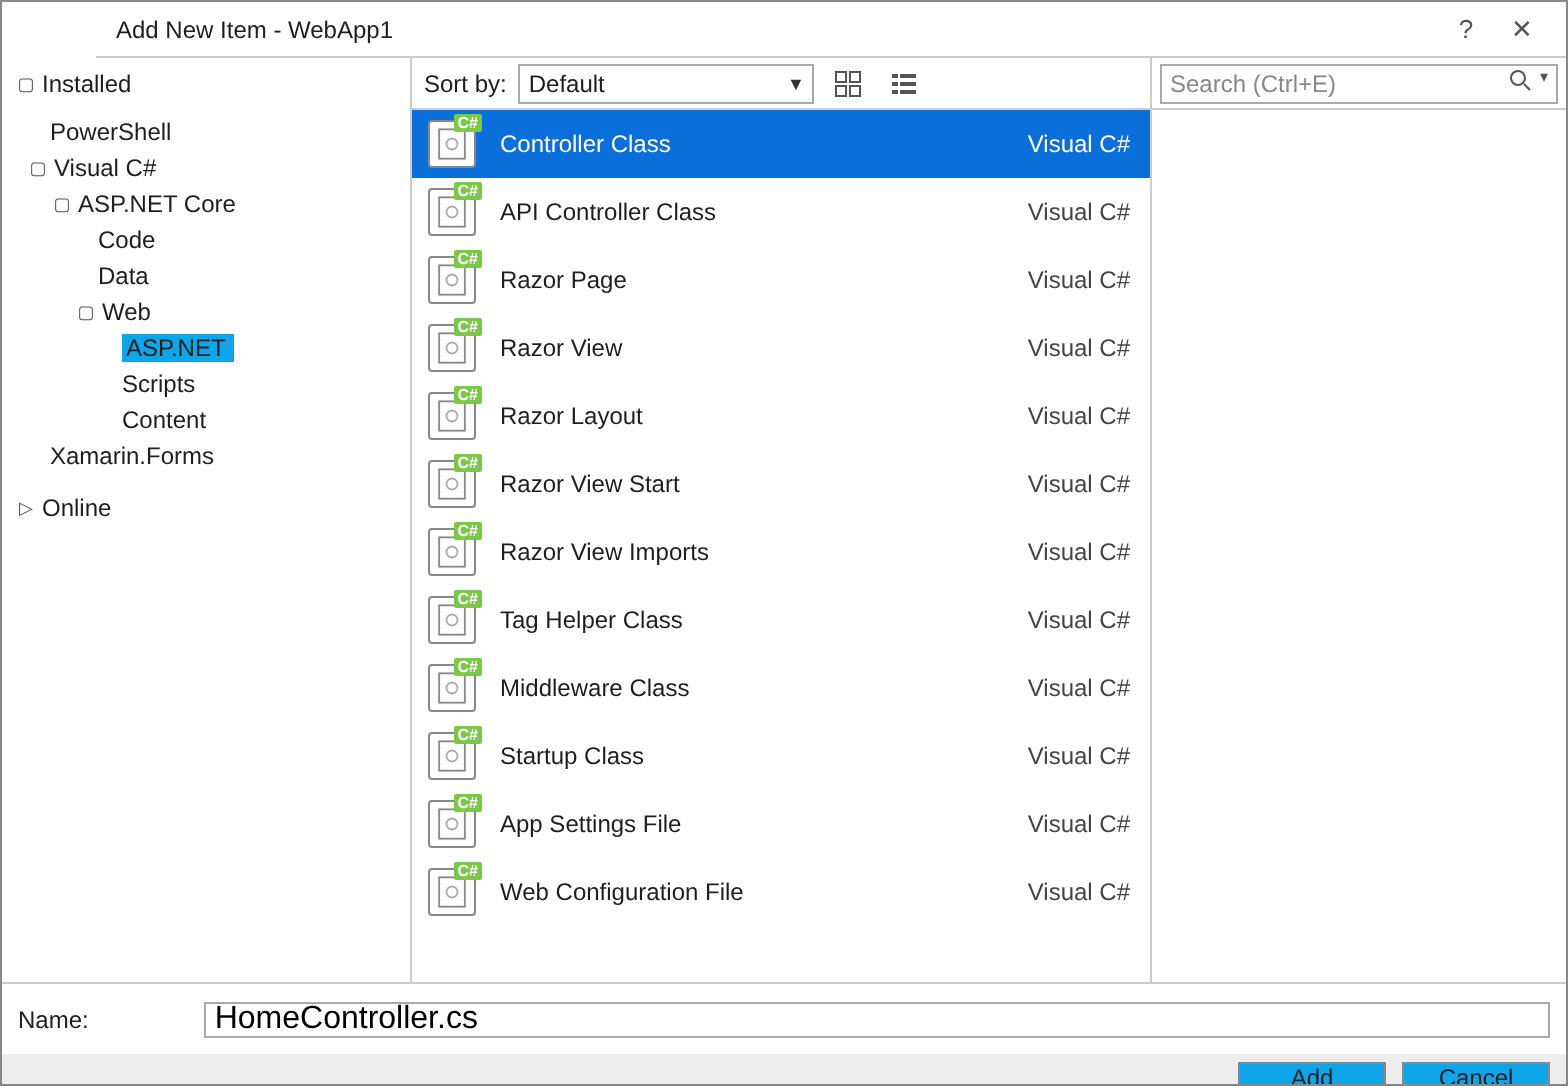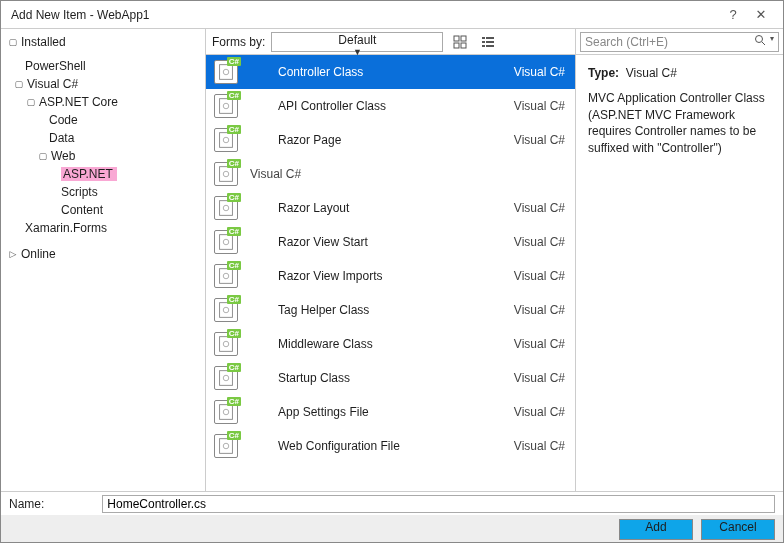--- a/index.html
+++ b/index.html
@@ -14,20 +14,21 @@
     overflow: hidden;
     border: 1px solid #888;
   }
   
   .titlebar {
     height: 28px;
     display: flex;
     align-items: center;
     padding: 0 8px 0 10px;
     border-bottom: 1px solid #ccc;
+    margin-left: 47px;
   }
   .titlebar .title { flex: 1; }
   .titlebar .winbtn {
     width: 28px;
     text-align: center;
     color: #555;
     font-size: 13px;
   }
   
   .main {
@@ -54,21 +55,21 @@
     height: 12px;
     display: inline-flex;
     align-items: center;
     justify-content: center;
     margin-right: 2px;
     color: #555;
     font-size: 9px;
   }
   .tree-label { white-space: nowrap; }
   .tree-selected {
-    background: #f9a8d4;
+    background: #0ea5e9;
     padding: 0 4px 0 2px;
   }
   .tree-pad { display:inline-block; }
   .pad1{width:12px}.pad2{width:24px}.pad3{width:36px}.pad4{width:48px}.pad5{width:60px}.pad0{width:6px}
   
   .center-panel {
     border-right: 1px solid #ccc;
     display: flex;
     flex-direction: column;
   }
@@ -77,27 +78,26 @@
     border-bottom: 1px solid #ccc;
     display: flex;
     align-items: center;
     padding: 0 4px;
     gap: 6px;
   }
   .sort-label { margin-left: 2px; }
   .sort-select {
     border: 1px solid #aaa;
     height: 20px;
-    width: 172px;
+    width: 148px;
     display: flex;
     align-items: center;
     justify-content: space-between;
     padding: 0 4px;
     background: #fff;
-    flex-direction: column;
   }
   .sort-select .chev { font-size: 9px; color: #333; }
   .view-btn {
     width: 22px; height: 20px;
     display: flex; align-items: center; justify-content: center;
   }
   .template-list { flex: 1; overflow: auto; }
   .tmpl-row {
     height: 34px;
     display: flex;
@@ -123,21 +123,21 @@
     top: -4px; right: -4px;
     background: #7ac943;
     color: #fff;
     font-size: 8px;
     font-weight: bold;
     padding: 0 2px;
     border-radius: 1px;
     line-height: 9px;
   }
   .tmpl-icon svg { position:absolute; inset:0; }
-  .tmpl-name { flex: 1; margin-left: 28px; }
+  .tmpl-name { flex: 1; }
   .tmpl-lang { color: #444; }
   .tmpl-row.selected .tmpl-lang { color:#fff; }
   
   .detail-panel {
     display: flex;
     flex-direction: column;
   }
   .detail-toolbar {
     height: 26px;
     border-bottom: 1px solid #ccc;
@@ -160,32 +160,32 @@
   .detail-body {
     padding: 10px 12px;
     line-height: 1.4;
   }
   .detail-body .type-line { margin-bottom: 8px; }
   .detail-body .type-line b { font-weight:600; }
   
   .name-row {
     display: flex;
     align-items: center;
-    height: 24px;
+    height: 36px;
     border-top: 1px solid #ccc;
     padding: 0 8px;
     gap: 8px;
   }
   .name-row input {
     flex: 1;
     border: 1px solid #aaa;
     height: 18px;
     padding: 0 4px;
     font-family: inherit;
-    font-size: 12px;
+    font-size: 16px;
     margin-left: 50px;
   }
   
   .btn-row {
     height: 28px;
     display: flex;
     align-items: center;
     justify-content: flex-end;
     padding: 0 8px;
     gap: 8px;
@@ -266,21 +266,21 @@
     <div style="height:8px"></div>
     <div class="tree-row head">
       <span class="tree-pad pad0"></span>
       <span class="expander">▷</span>
       <span class="tree-label">Online</span>
     </div>
   </div>
 
   <div class="center-panel">
     <div class="center-toolbar">
-      <span class="sort-label">Forms by:</span>
+      <span class="sort-label">Sort by:</span>
       <div class="sort-select">
         <span>Default</span>
         <span class="chev">▼</span>
       </div>
       <div class="view-btn">
         <svg width="14" height="14" viewBox="0 0 14 14">
             <rect x="1" y="1" width="5" height="5" fill="none" stroke="#555"></rect>
             <rect x="8" y="1" width="5" height="5" fill="none" stroke="#555"></rect>
             <rect x="1" y="8" width="5" height="5" fill="none" stroke="#555"></rect>
             <rect x="8" y="8" width="5" height="5" fill="none" stroke="#555"></rect>
@@ -332,20 +332,21 @@
           <span class="tmpl-lang">Visual C#</span>
         </div>
         <div class="tmpl-row">
           <div class="tmpl-icon">
             <svg viewBox="0 0 24 24">
               <rect x="5" y="4" width="14" height="16" fill="none" stroke="#888" stroke-width="1"></rect>
               <circle cx="12" cy="12" r="3" fill="none" stroke="#aaa"></circle>
             </svg>
             <span class="badge">C#</span>
           </div>
+          <span class="tmpl-name">Razor View</span>
           <span class="tmpl-lang">Visual C#</span>
         </div>
         <div class="tmpl-row">
           <div class="tmpl-icon">
             <svg viewBox="0 0 24 24">
               <rect x="5" y="4" width="14" height="16" fill="none" stroke="#888" stroke-width="1"></rect>
               <circle cx="12" cy="12" r="3" fill="none" stroke="#aaa"></circle>
             </svg>
             <span class="badge">C#</span>
           </div>
@@ -440,27 +441,20 @@
           <span>
             <svg width="12" height="12" viewBox="0 0 12 12">
                 <circle cx="5" cy="5" r="3.5" fill="none" stroke="#555"></circle>
                 <line x1="8" y1="8" x2="11" y2="11" stroke="#555"></line>
               </svg>
           </span>
           <span style="font-size:8px">▾</span>
         </span>
       </div>
     </div>
-    <div class="detail-body">
-      <div class="type-line">
-        <b>Type:</b>
-        &nbsp;<span>Visual C#</span>
-      </div>
-      <div>MVC Application Controller Class (ASP.NET MVC Framework requires Controller names to be suffixed with "Controller")</div>
-    </div>
   </div>
 </div>
 
 <div class="name-row">
   <span>Name:</span>
   <input type="text" value="HomeController.cs" style="">
 </div>
 
 <div class="btn-row">
   <div class="btn">

